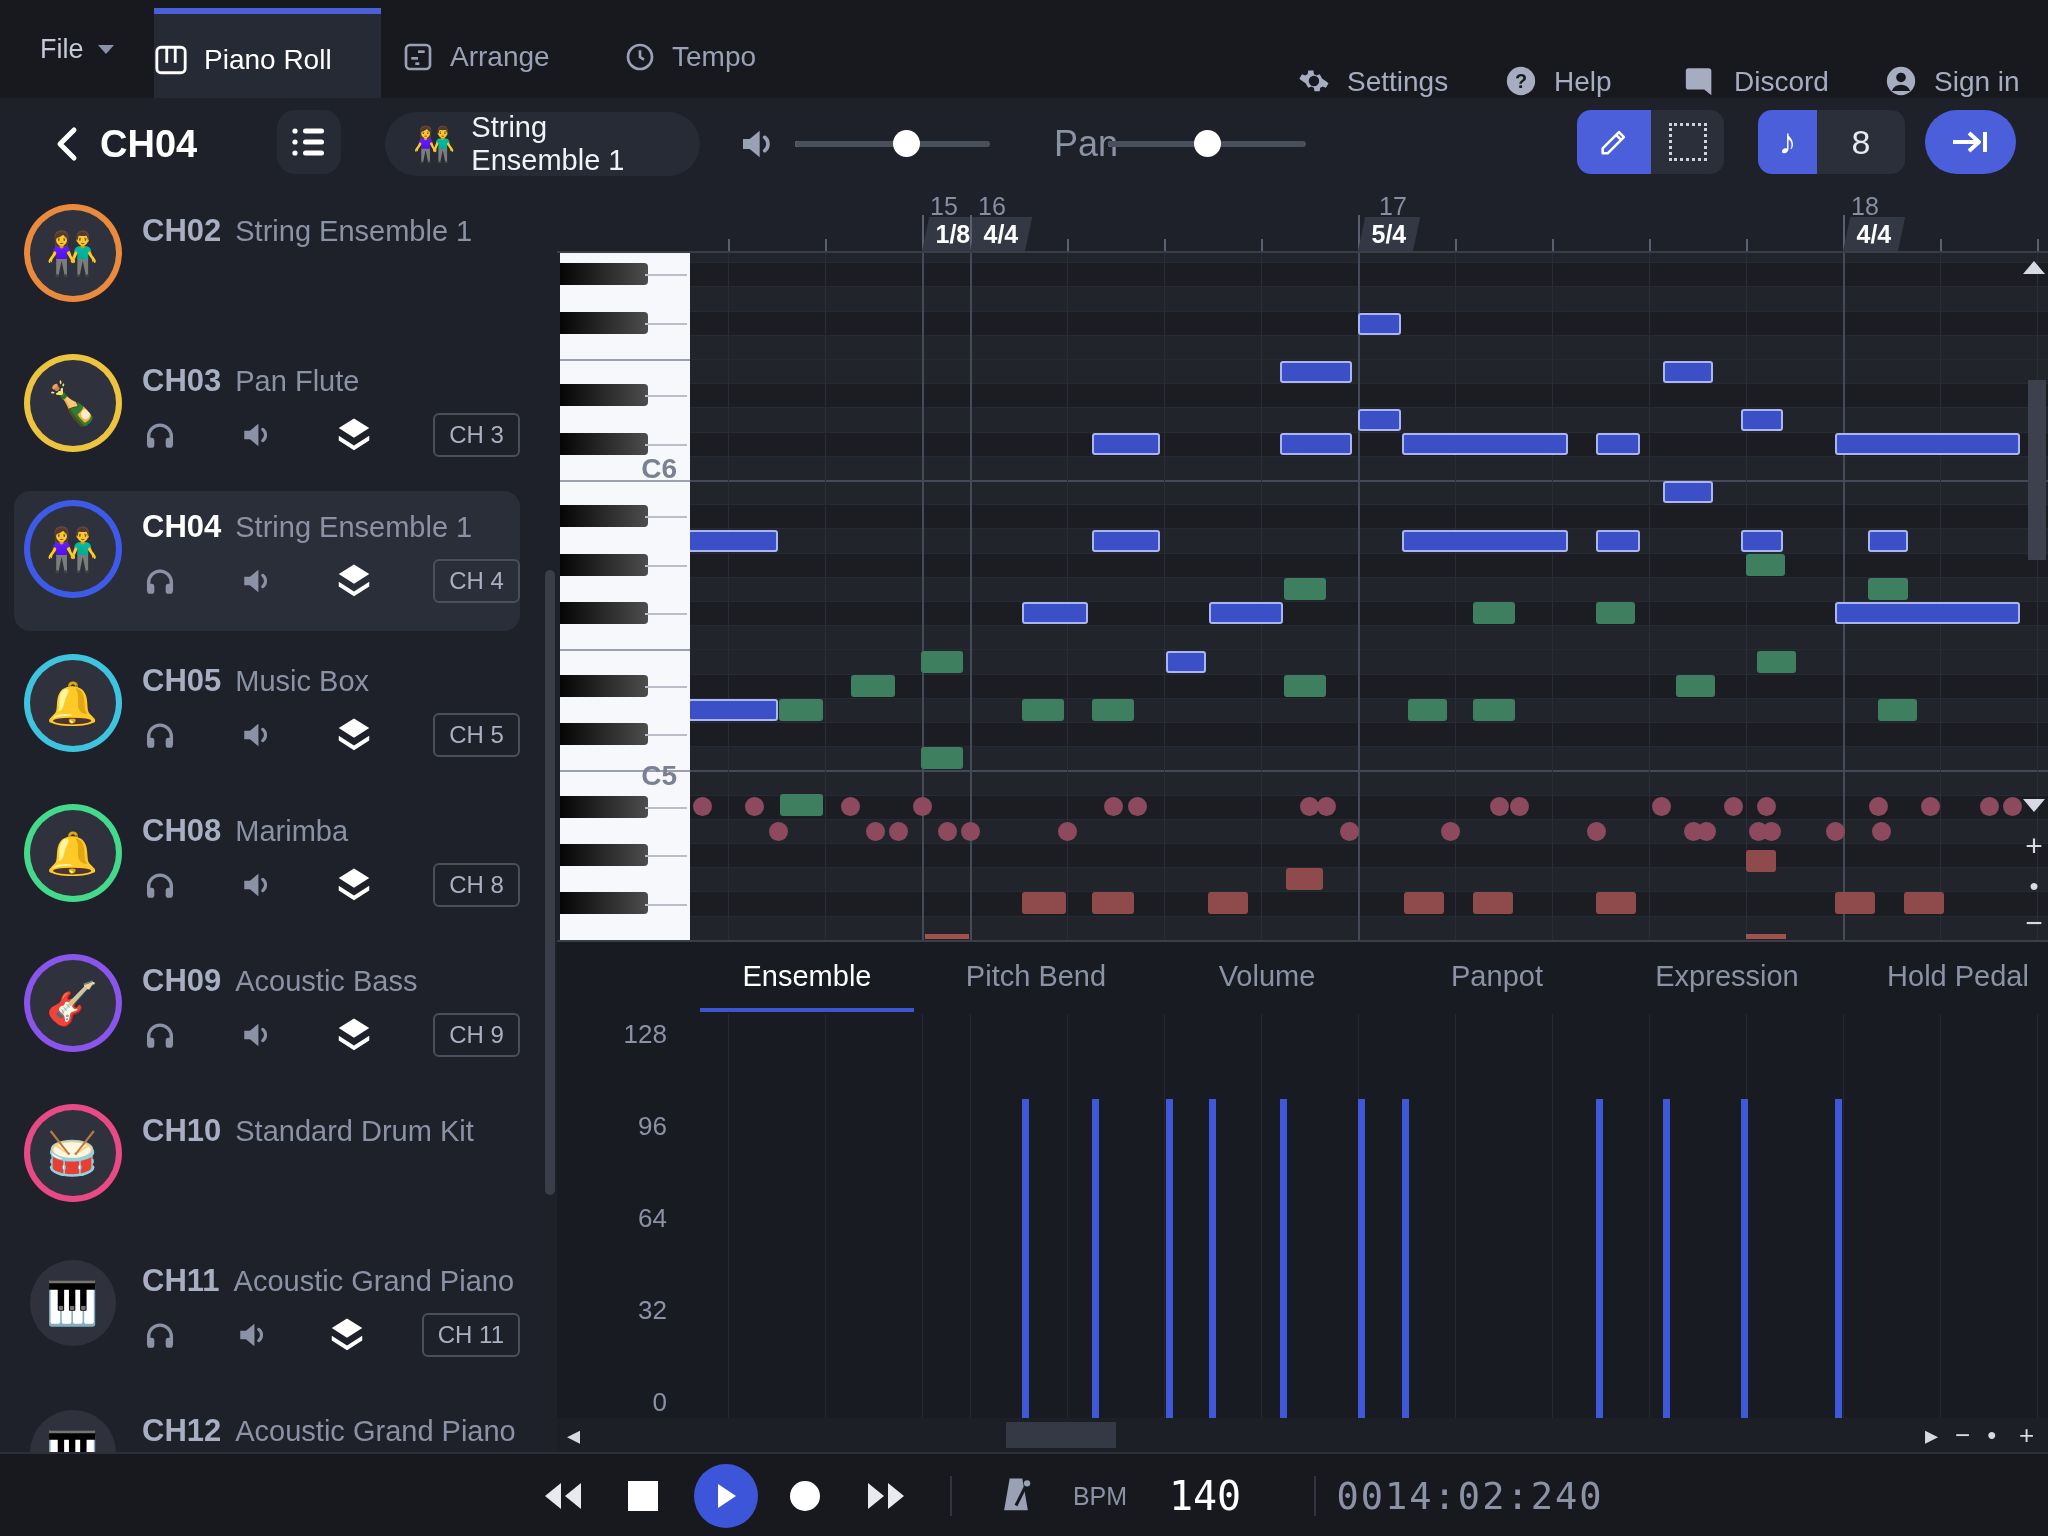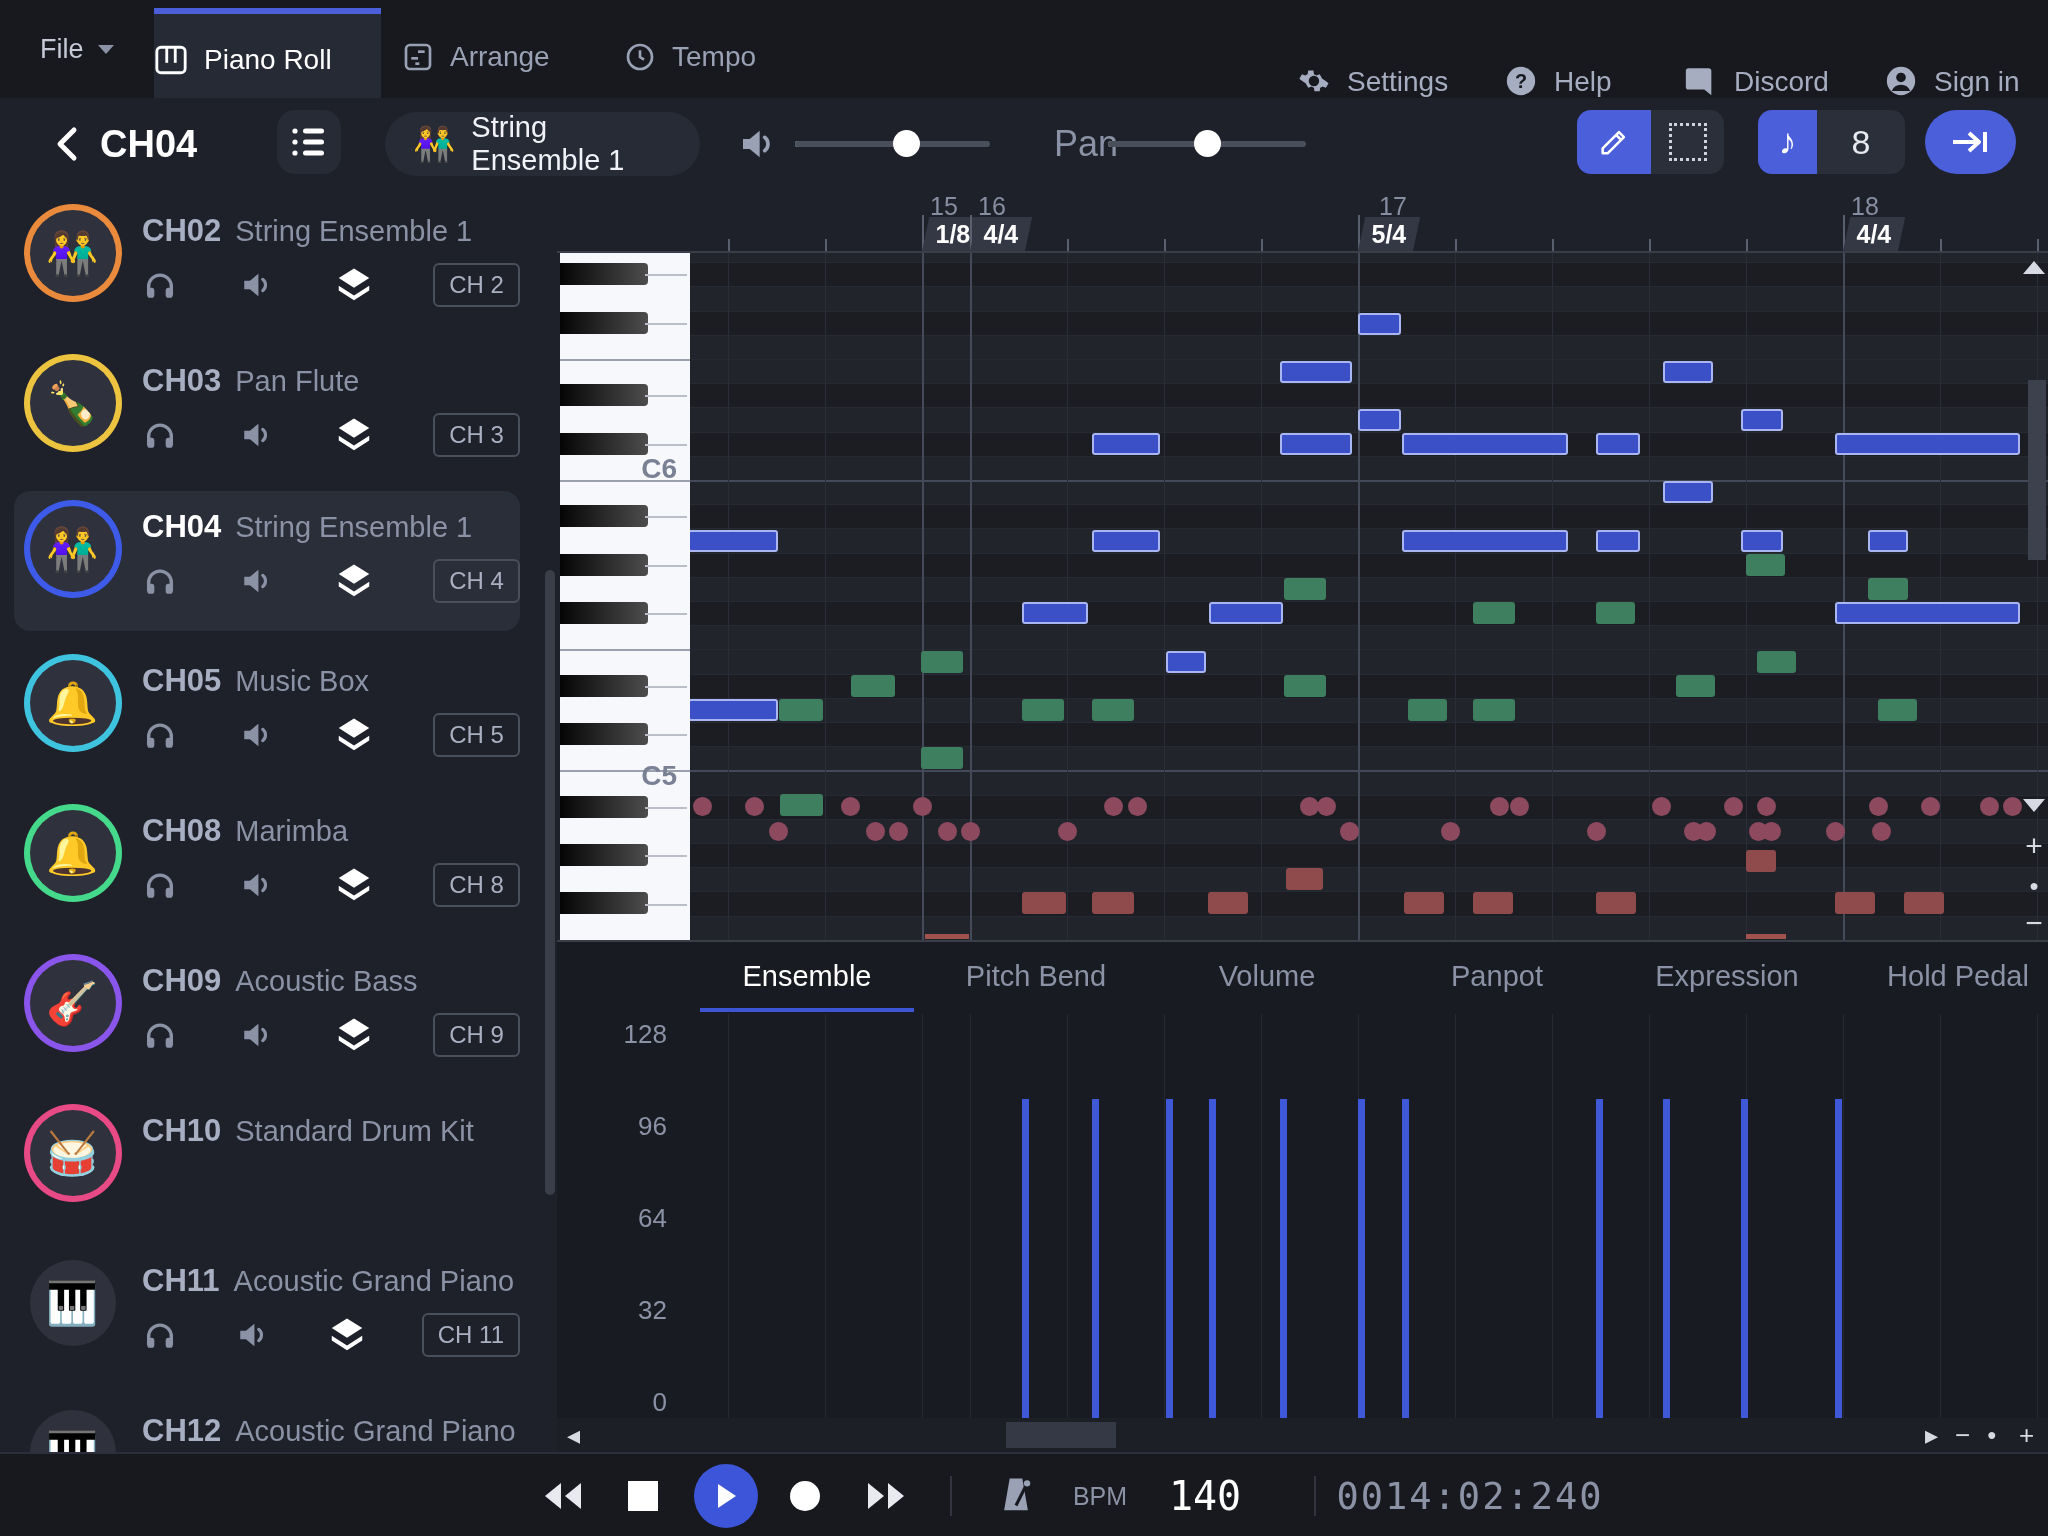--- a/index.html
+++ b/index.html
@@ -237,42 +237,20 @@
         <line x1="34" y1="5" x2="34" y2="25" stroke="#fff" stroke-width="4"></line>
       </svg>
     </div>
   </div>
 
   <div class="sidebar">
     <div id="tracks">
         <div class="trk" style="top: 5px;">
           <div class="avatar" style="box-shadow: rgb(234, 138, 60) 0px 0px 0px 6px;">👫</div>
           <div class="trk-title">CH02<span class="trk-name">String Ensemble 1</span></div>
-          <div class="trk-icons">
-            <span style="display:flex;cursor:pointer">
-              <svg width="36" height="34" viewBox="0 0 24 24">
-                <path d="M4 19v-6a8 8 0 0 1 16 0v6" fill="none" stroke="#8b92a5" stroke-width="2.4"></path>
-                <rect x="3" y="14" width="5" height="7" rx="2" fill="#8b92a5"></rect>
-                <rect x="16" y="14" width="5" height="7" rx="2" fill="#8b92a5"></rect>
-              </svg>
-            </span>
-            <span style="display:flex;cursor:pointer">
-              <svg width="36" height="34" viewBox="0 0 24 24">
-                <path d="M3 9h4l6-5v16l-6-5H3z" fill="#8b92a5"></path>
-                <path d="M16 8a5 5 0 0 1 0 8" fill="none" stroke="#8b92a5" stroke-width="2.2" stroke-linecap="round"></path>
-              </svg>
-            </span>
-            <span style="display:flex;cursor:pointer">
-              <svg width="36" height="36" viewBox="0 0 24 26">
-                <path d="M12 1 23 8 12 15 1 8z" fill="#fff"></path>
-                <path d="M1 13.5 12 20.5 23 13.5 23 17 12 24 1 17z" fill="#fff"></path>
-              </svg>
-            </span>
-            <span class="chbadge">CH 2</span>
-          </div>
         </div>
         <div class="trk" style="top: 155px;">
           <div class="avatar" style="box-shadow: rgb(236, 196, 63) 0px 0px 0px 6px;">🍾</div>
           <div class="trk-title">CH03<span class="trk-name">Pan Flute</span></div>
           <div class="trk-icons">
             <span style="display:flex;cursor:pointer">
               <svg width="36" height="34" viewBox="0 0 24 24">
                 <path d="M4 19v-6a8 8 0 0 1 16 0v6" fill="none" stroke="#8b92a5" stroke-width="2.4"></path>
                 <rect x="3" y="14" width="5" height="7" rx="2" fill="#8b92a5"></rect>
                 <rect x="16" y="14" width="5" height="7" rx="2" fill="#8b92a5"></rect>

